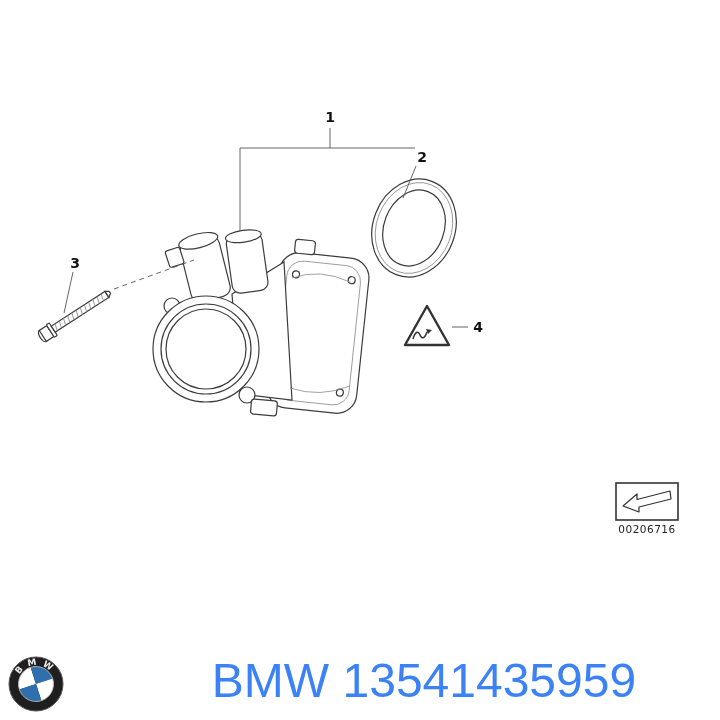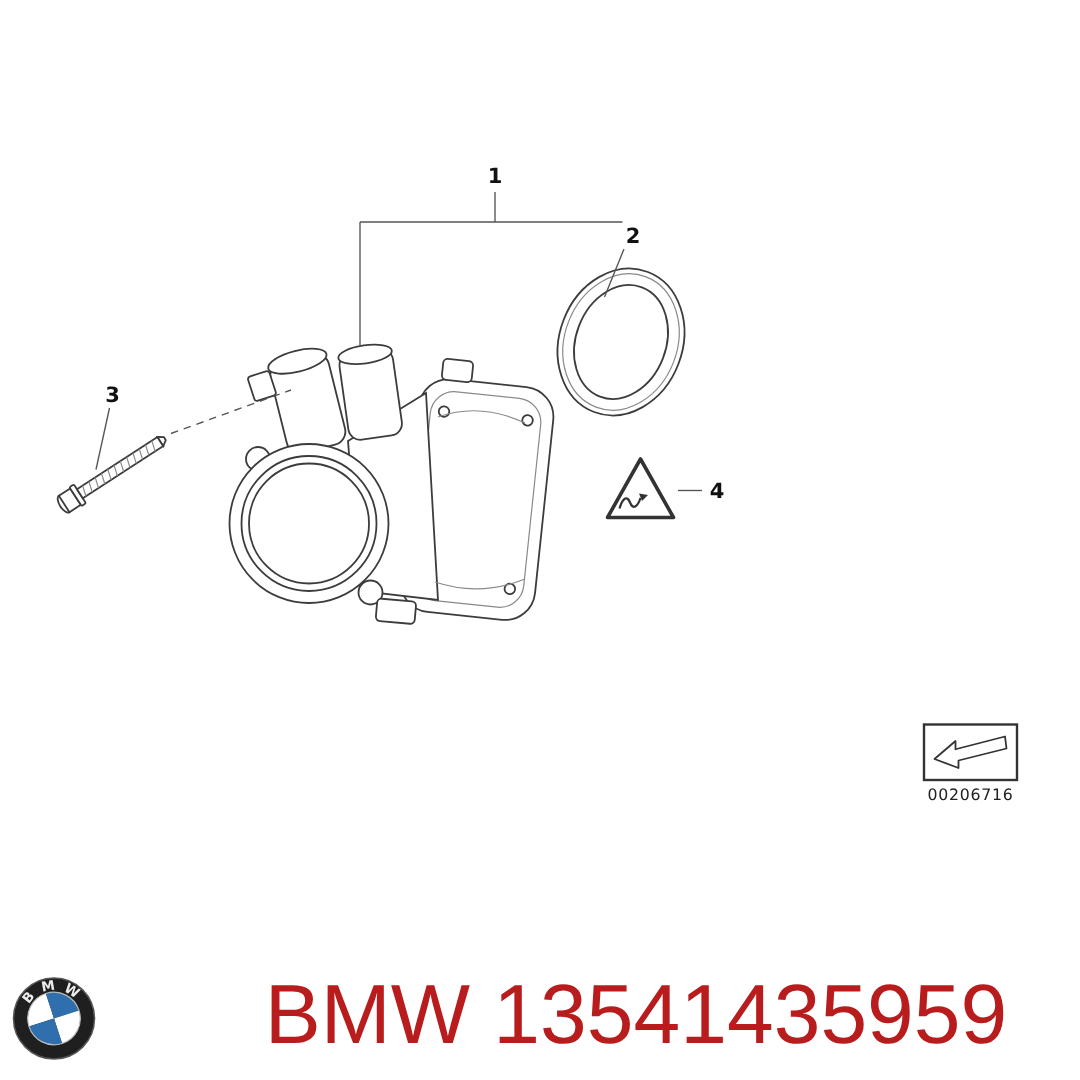--- a/index.html
+++ b/index.html
@@ -12,21 +12,21 @@
   .callout-num{font-size:14px;font-weight:bold;fill:#111;text-anchor:middle;}
   .stamp-num{font-size:10.5px;fill:#222;text-anchor:middle;letter-spacing:.5px;}
   .lineart{stroke:#3c3c3c;stroke-width:1.2;fill:#ffffff;}
   .lineart-thin{stroke:#8a8a8a;stroke-width:.8;fill:none;}
   .leader{stroke:#555;stroke-width:.9;fill:none;}
   .footer{
     position:absolute;left:8px;right:6px;bottom:6px;
     display:flex;align-items:center;
   }
   .part-text{
-    flex:1;text-align:center;font-size:56px;color:#b91c1c;
+    flex:1;text-align:center;font-size:48px;color:#3b82f6;
     white-space:nowrap;padding-left:70px;padding-bottom:6px;
     font-family:"Liberation Sans",sans-serif;
   }
   .logo-letter{font-size:9px;font-weight:bold;fill:#ececec;text-anchor:middle;
     font-family:"DejaVu Sans",sans-serif;}
 </style>
 </head>
 <body>
 
 <div class="page">

